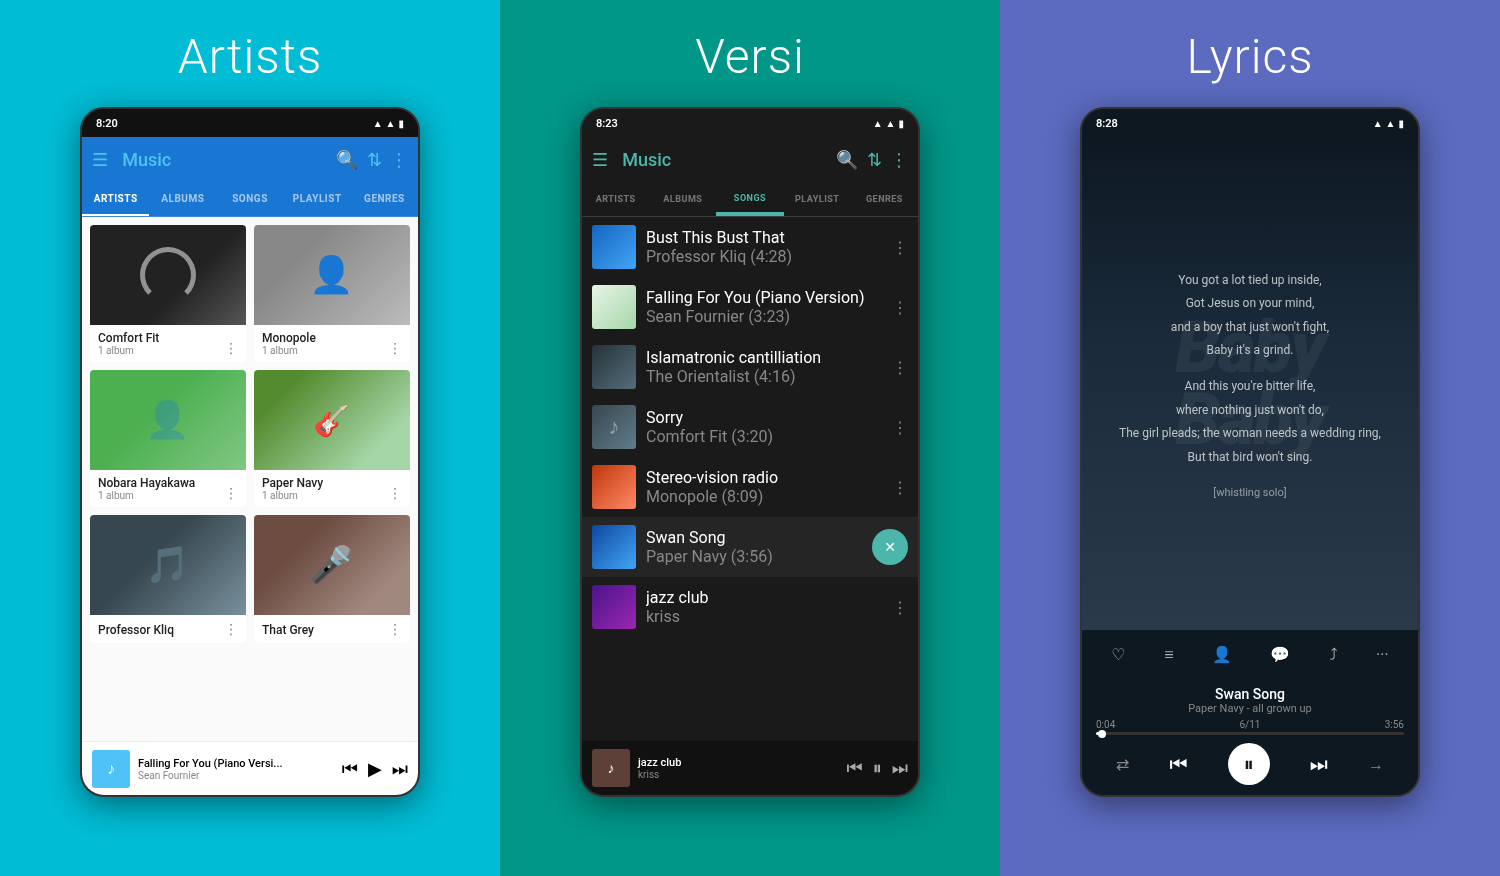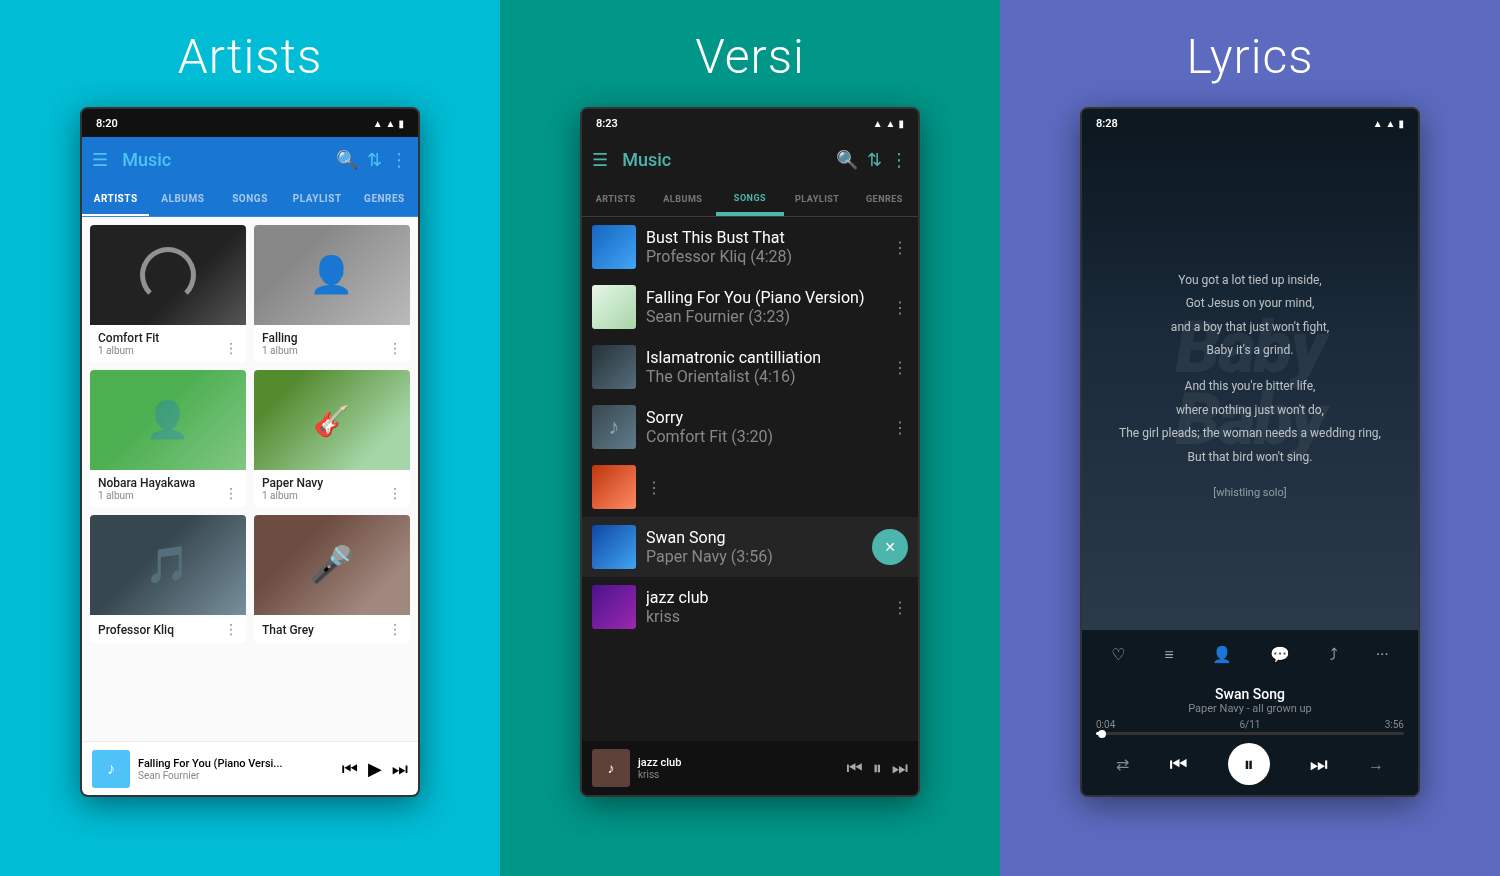--- a/index.html
+++ b/index.html
@@ -30,21 +30,21 @@
       font-weight: 300;
       letter-spacing: 1px;
       margin-bottom: 22px;
     }
 
     
     .phone {
       width: 340px;
       height: 690px;
       background: #111;
-      border-radius: 8px;
+      border-radius: 24px;
       border: 2px solid #333;
       overflow: hidden;
       position: relative;
       display: flex;
       flex-direction: column;
       box-shadow: 0 8px 32px rgba(0,0,0,0.45);
     }
 
     
     .phone-topbar {
@@ -395,21 +395,21 @@
             <span class="more-icon">⋮</span>
           </div>
         </div>
 
         <div class="artist-card">
           <div class="artist-img img-monopole">
             <span style="font-size:36px;color:#555;">👤</span>
           </div>
           <div class="artist-info">
             <div>
-              <div class="artist-name">Falling</div>
+              <div class="artist-name">Monopole</div>
               <div class="artist-sub">1 album</div>
             </div>
             <span class="more-icon">⋮</span>
           </div>
         </div>
 
         <div class="artist-card">
           <div class="artist-img img-nobara">
             <span style="font-size:36px;color:rgba(0,0,0,0.3);">👤</span>
           </div>
@@ -543,20 +543,24 @@
         </div>
         <div class="song-details">
           <div class="song-title">Sorry</div>
           <div class="song-meta">Comfort Fit (3:20)</div>
         </div>
         <span class="song-more">⋮</span>
       </div>
 
       <div class="song-item">
         <div class="song-art art-stereo"></div>
+        <div class="song-details">
+          <div class="song-title">Stereo-vision radio</div>
+          <div class="song-meta">Monopole (8:09)</div>
+        </div>
         <span class="song-more">⋮</span>
       </div>
 
       <div class="song-item" style="background:rgba(255,255,255,0.05);">
         <div class="song-art art-swan"></div>
         <div class="song-details">
           <div class="song-title">Swan Song</div>
           <div class="song-meta">Paper Navy (3:56)</div>
         </div>
         <div class="song-active-icon">

